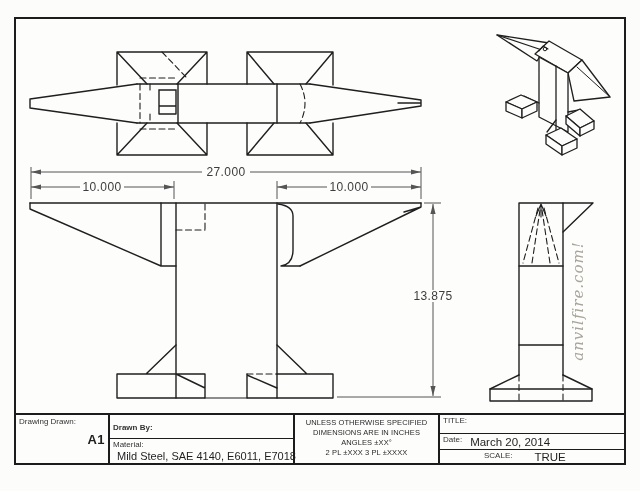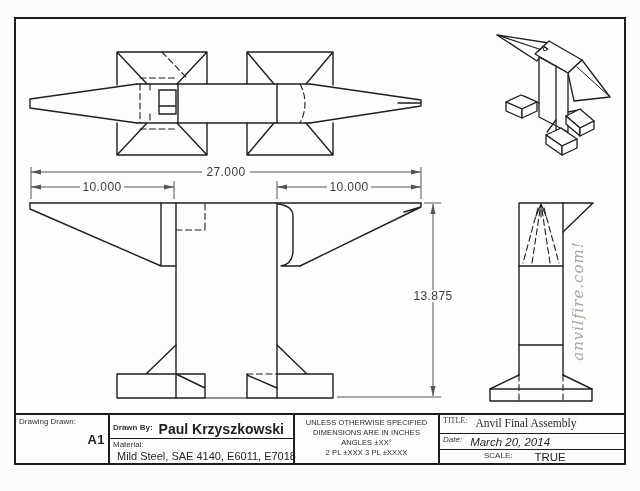--- a/index.html
+++ b/index.html
@@ -36,22 +36,22 @@
   .c2{width:185px;display:flex;flex-direction:column;}
   .c2 .r1{height:23px;padding:2px 3px 0;box-sizing:border-box;display:flex;align-items:center;font-weight:bold;}
   .c2 .r1 .val{font-size:14px;margin-left:6px;margin-top:2px;white-space:nowrap;}
   .c2 .r2{flex:1;border-top:1.5px solid #1c1c1c;padding:1px 3px 0;box-sizing:border-box;}
   .c2 .r2 .val{font-size:11px;margin-left:4px;white-space:nowrap;margin-top:1px;}
   .c3{width:145px;text-align:center;padding-top:3px;}
   .c3 .tol{font-size:7.5px;line-height:10px;color:#2a2a2a;letter-spacing:.1px;}
   .c4{flex:1;display:flex;flex-direction:column;}
   .c4 .row{box-sizing:border-box;padding:1px 3px 0;display:flex;align-items:flex-start;}
   .c4 .row+.row{border-top:1.5px solid #1c1c1c;}
-  .c4 .r1{height:18px;font-family:Liberation Serif, serif;}
-  .c4 .r2{height:16px;font-style:italic;}
+  .c4 .r1{height:18px;}
+  .c4 .r2{height:16px;}
   .c4 .r3{flex:1;padding-left:44px;}
   .c4 .val{font-size:11.5px;margin-left:8px;white-space:nowrap;margin-top:1px;}
   .c4 .r3 .val{margin-left:22px;margin-top:0;}
 </style>
 </head>
 <body>
 
 <div class="sheet">
 
   <div class="border"></div>
@@ -164,37 +164,35 @@
   <span class="watermark">anvilfire.com!</span>
 
   <div class="tb">
     <div class="cell c1">
       <div class="lbl">Drawing Drawn:</div>
       <div class="num">A1</div>
     </div>
     <div class="cell c2">
       <div class="r1">
         <span class="lbl">Drawn By:</span>
-        <span class="val">Paul Krzyszkowski</span>
       </div>
       <div class="r2">
         <div class="lbl">Material:</div>
         <div class="val">Mild Steel, SAE 4140, E6011, E7018</div>
       </div>
     </div>
     <div class="cell c3">
       <div class="tol">UNLESS OTHERWISE SPECIFIED</div>
       <div class="tol">DIMENSIONS ARE IN INCHES</div>
       <div class="tol">ANGLES ±XX°</div>
       <div class="tol">2 PL ±XXX 3 PL ±XXXX</div>
     </div>
     <div class="cell c4">
       <div class="row r1">
         <span class="lbl">TITLE:</span>
-        <span class="val">Anvil Final Assembly</span>
       </div>
       <div class="row r2">
         <span class="lbl">Date:</span>
         <span class="val">March 20, 2014</span>
       </div>
       <div class="row r3">
         <span class="lbl">SCALE:</span>
         <span class="val">TRUE</span>
       </div>
     </div>

